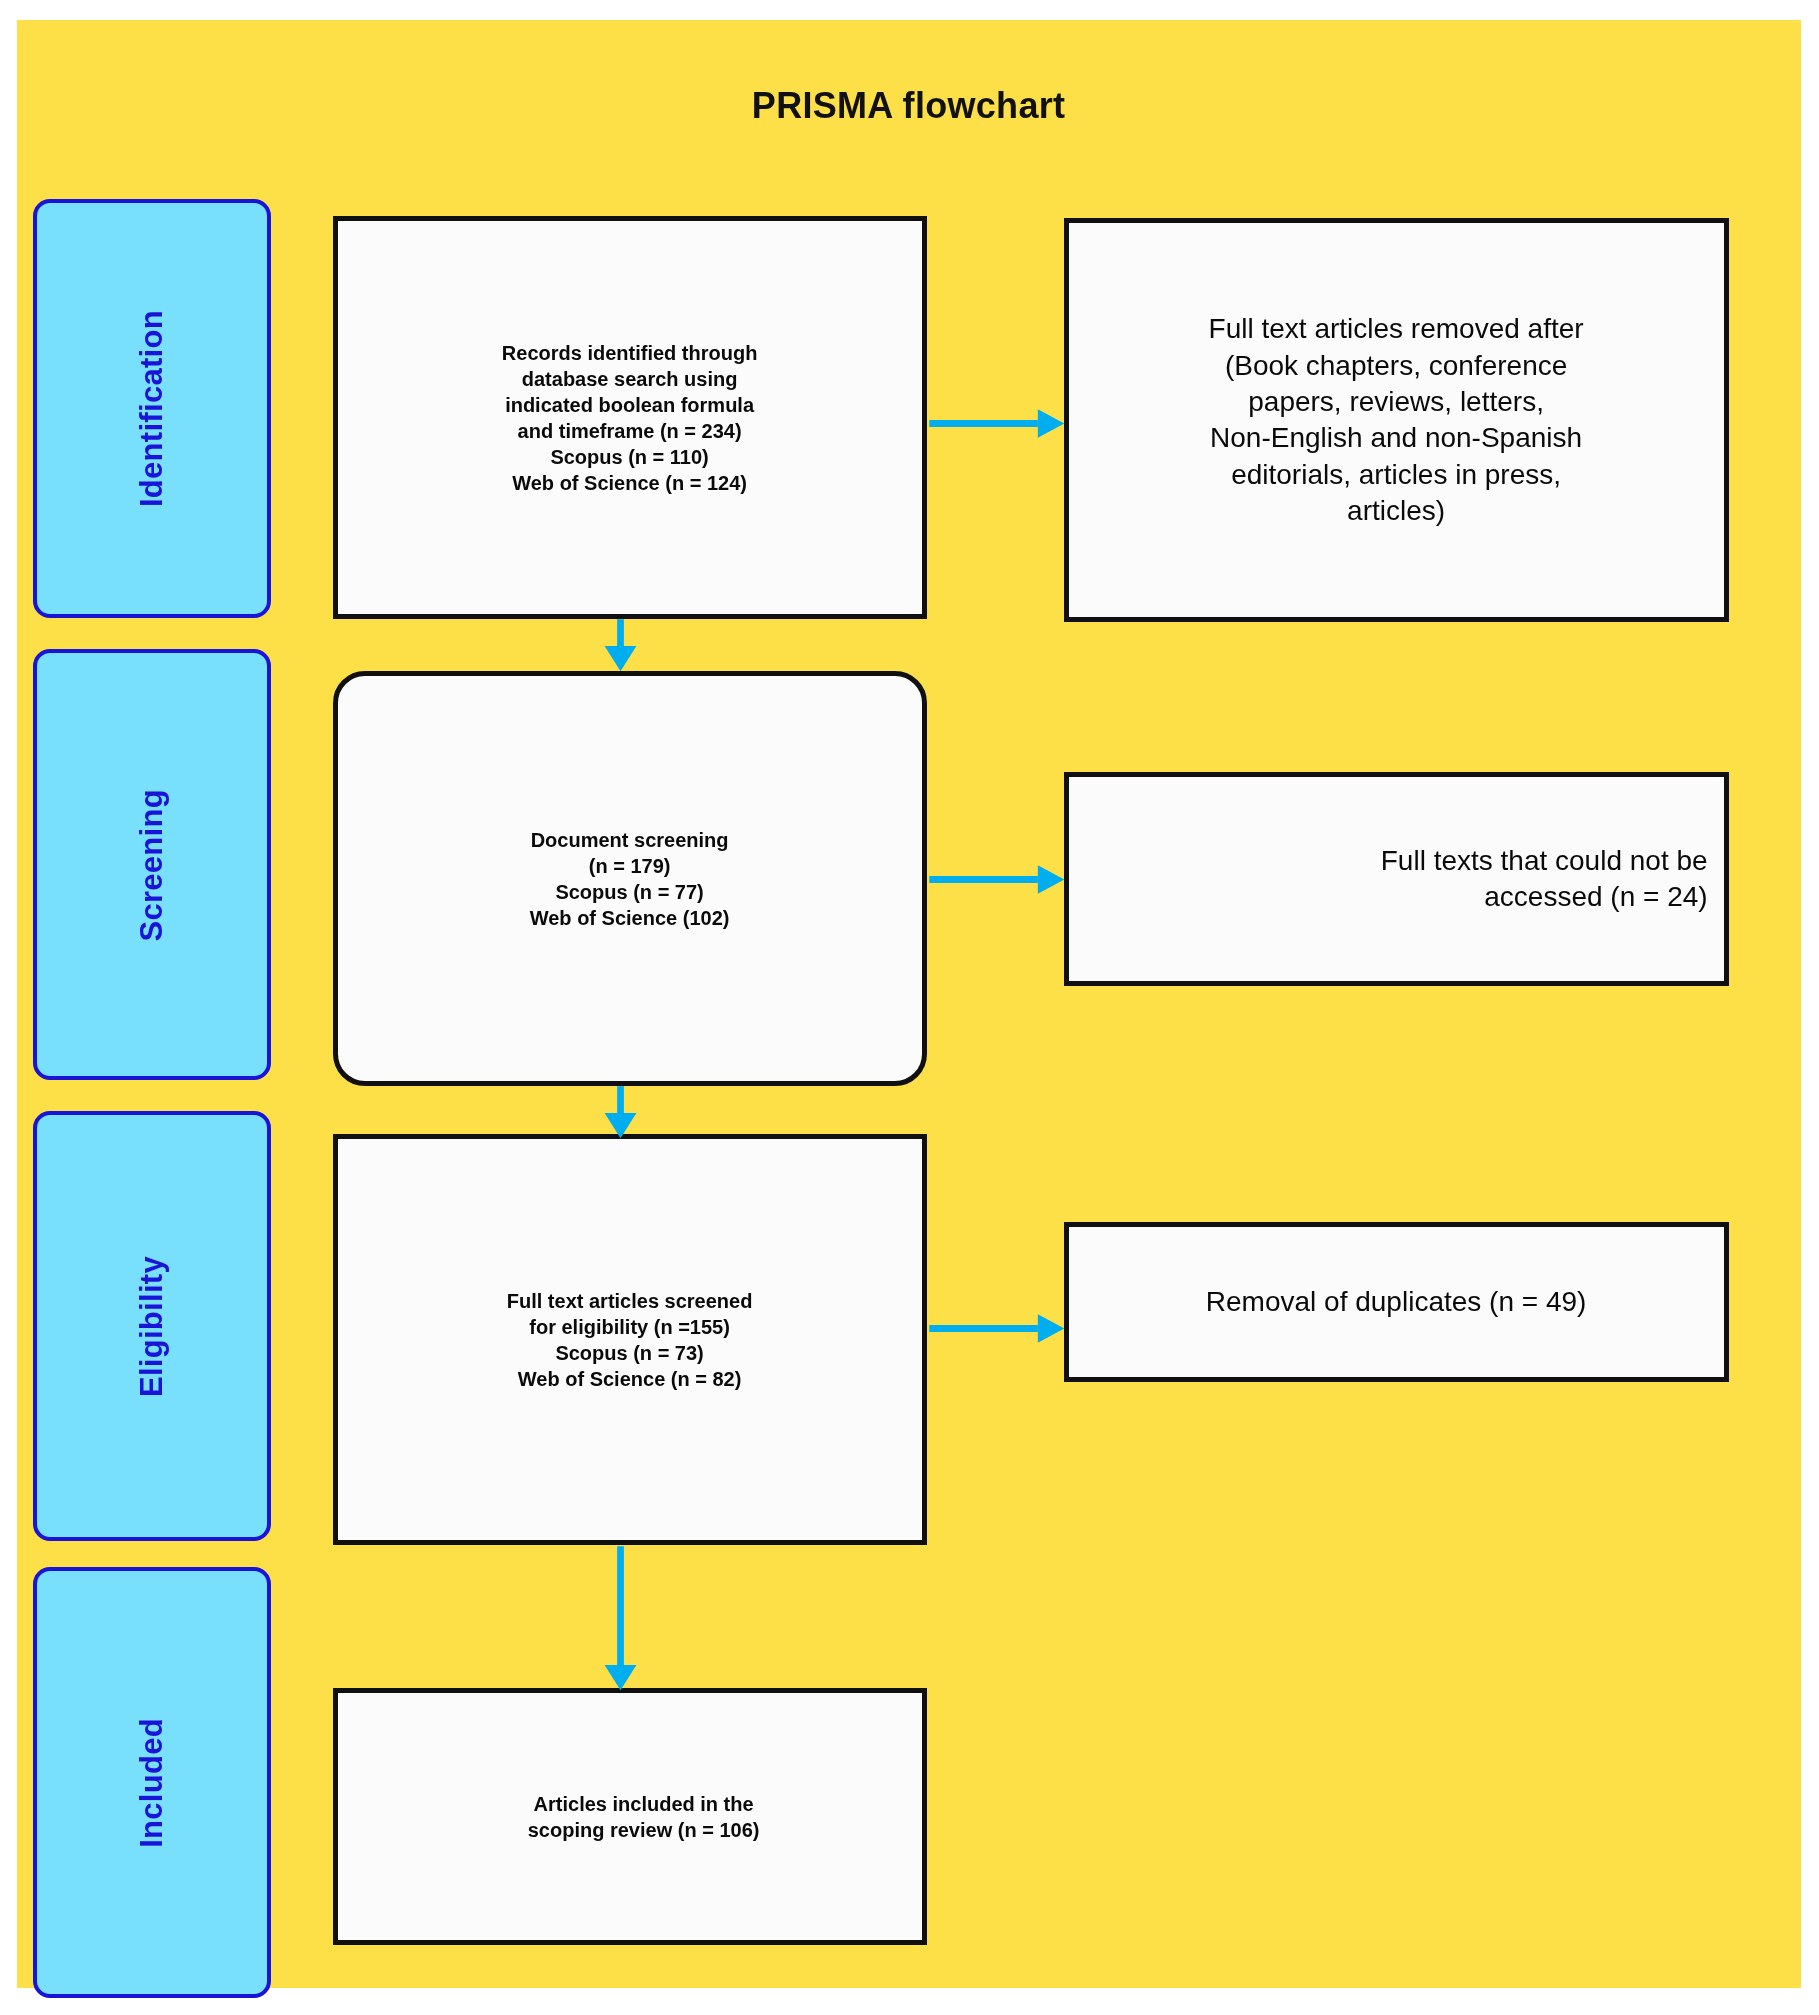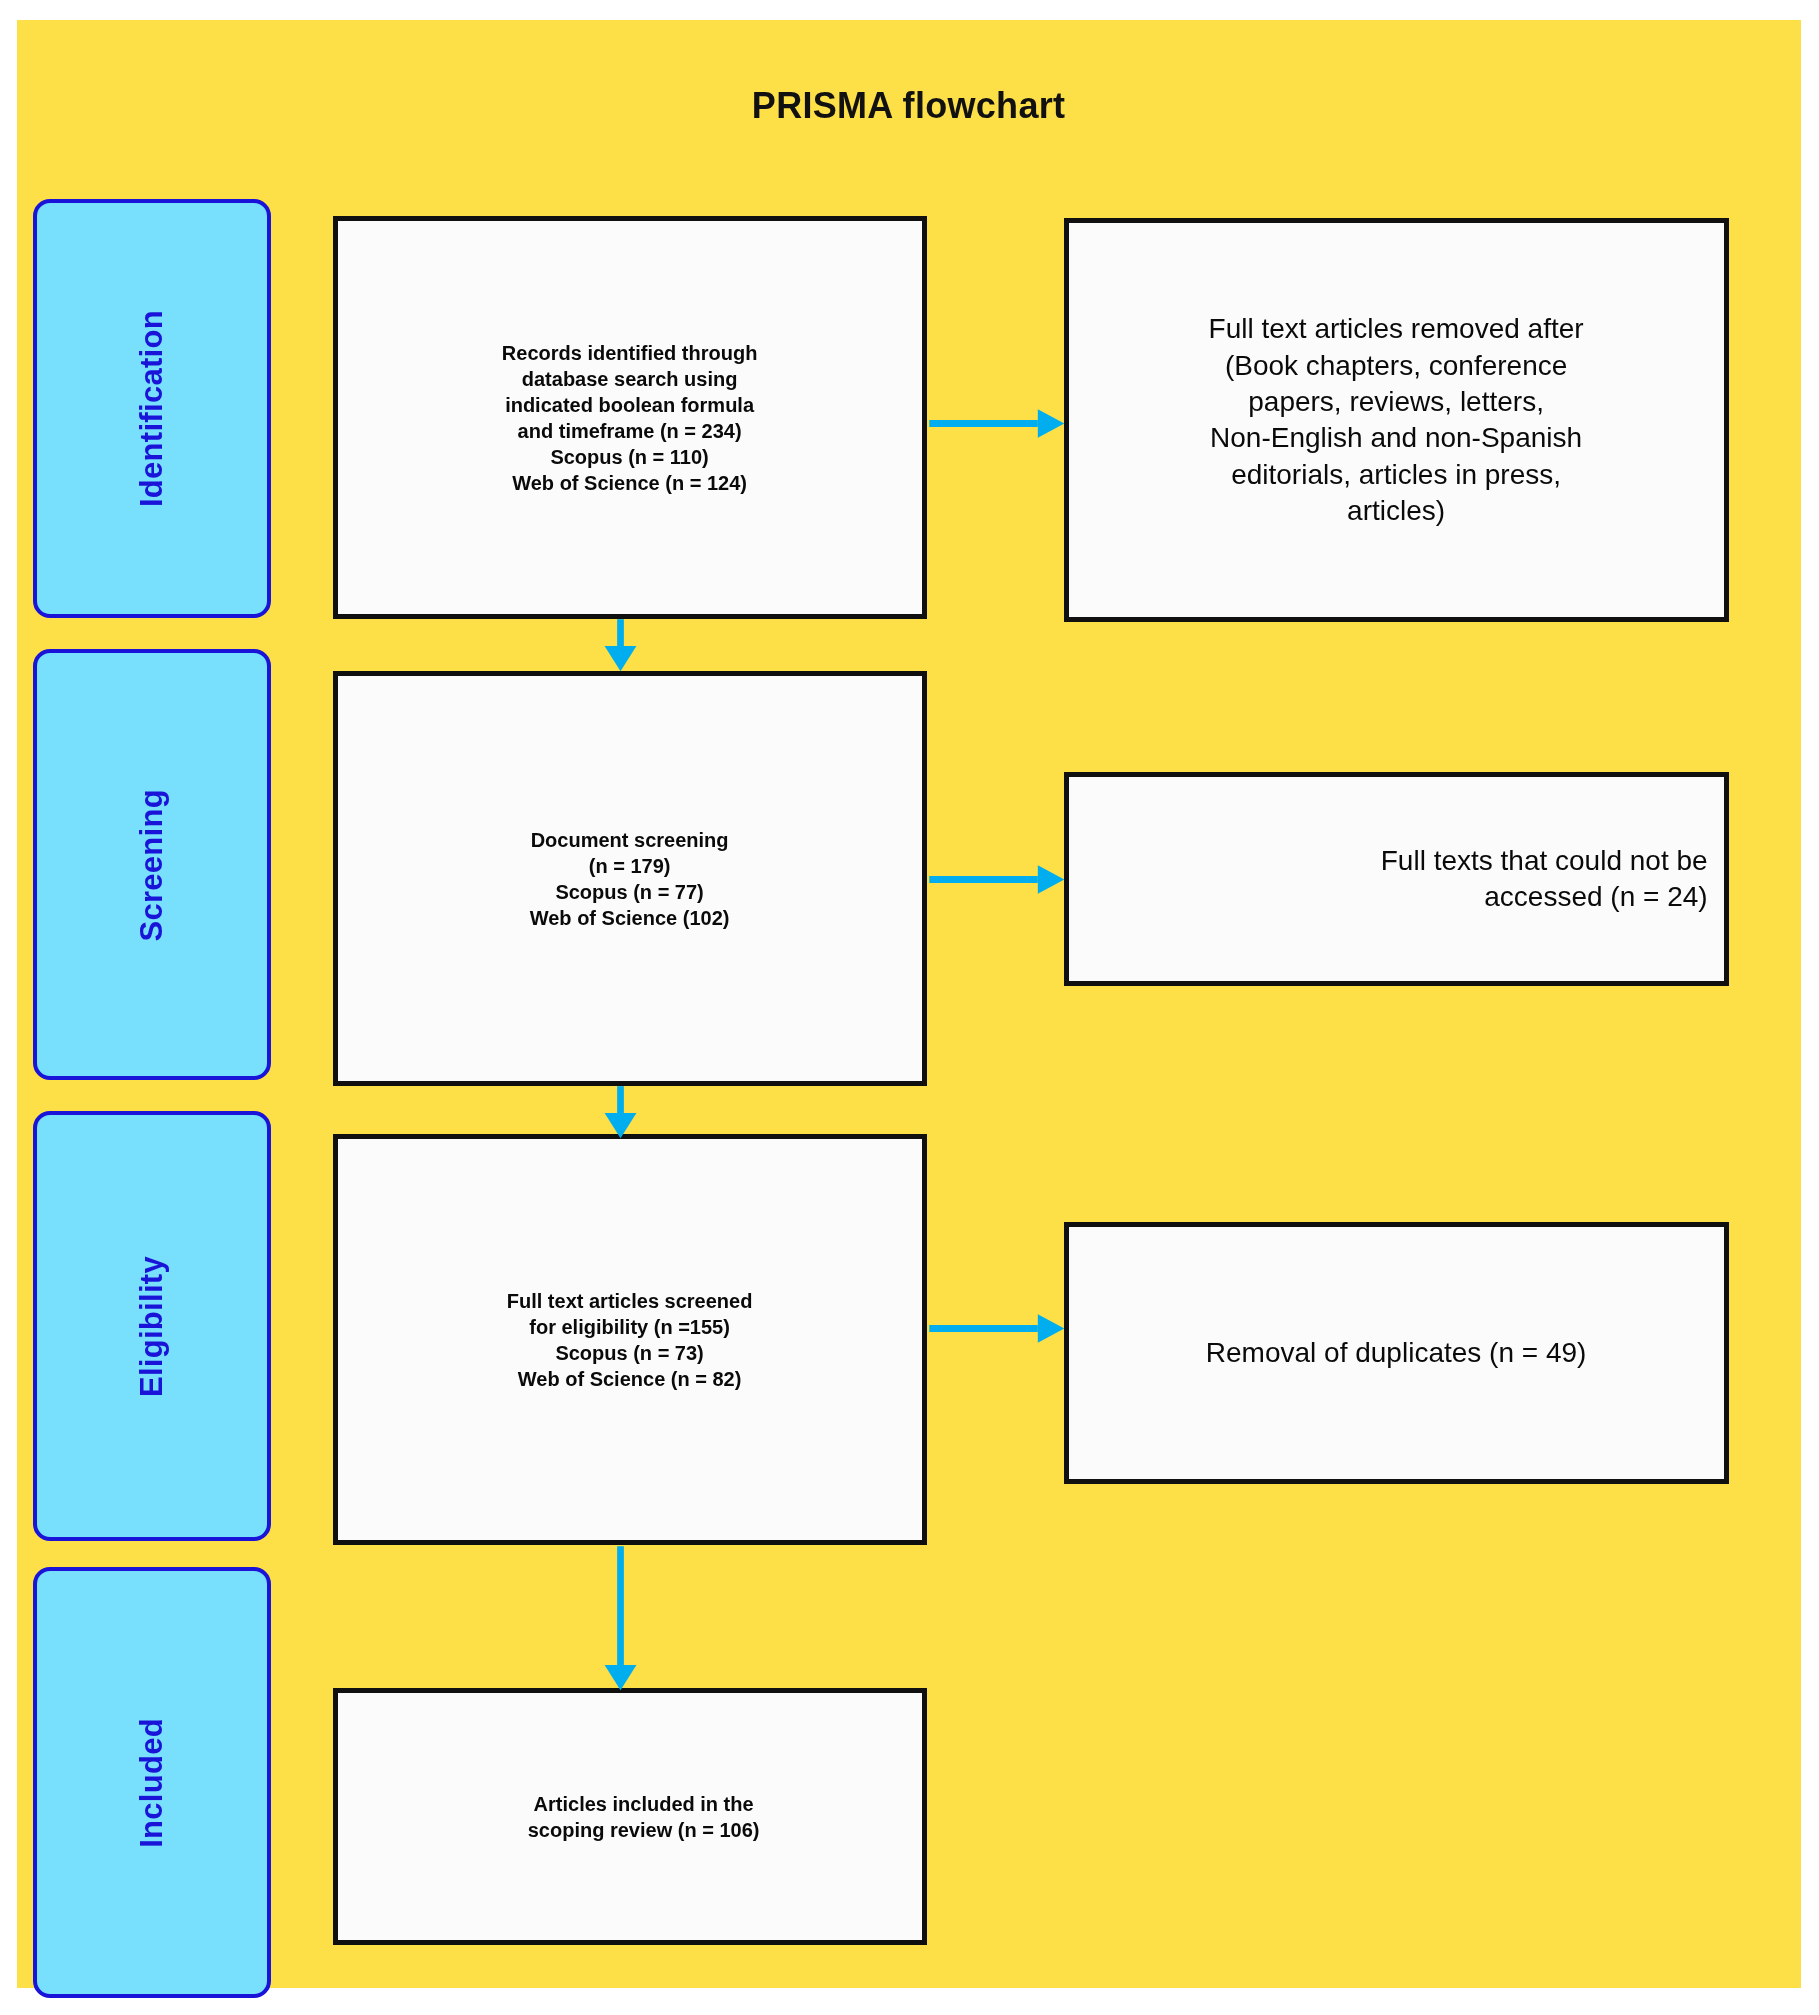--- a/index.html
+++ b/index.html
@@ -44,27 +44,27 @@
     display:flex;align-items:center;justify-content:center;
     text-align:center;
   }
   .box .txt{padding:0 16px;width:100%;}
   .box-bold .txt{font-weight:bold;font-size:20px;line-height:1.30;color:#0a0a0a;}
   .box-reg  .txt{font-weight:normal;font-size:28px;line-height:1.30;color:#0a0a0a;}
   .ln{display:block;}
 
   
   #m0{left:316px;top:196px;width:594px;height:403px;}
-  #m1{left:316px;top:651px;width:594px;height:415px;}
+  #m1{left:316px;top:651px;width:594px;height:415px;border-radius:32px;}
   #m2{left:316px;top:1114px;width:594px;height:411px;}
   #m3{left:316px;top:1668px;width:594px;height:257px;padding-left:28px;}
   
   #r0{left:1047px;top:198px;width:665px;height:404px;}
   #r1{left:1047px;top:752px;width:665px;height:214px;text-align:right;}
-  #r2{left:1047px;top:1202px;width:665px;height:262px;}
+  #r2{left:1047px;top:1202px;width:665px;height:160px;}
 
   
   .arrow{position:absolute;}
   .arrow svg{display:block;}
 </style>
 </head>
 <body>
 
 <div id="canvas">
 

